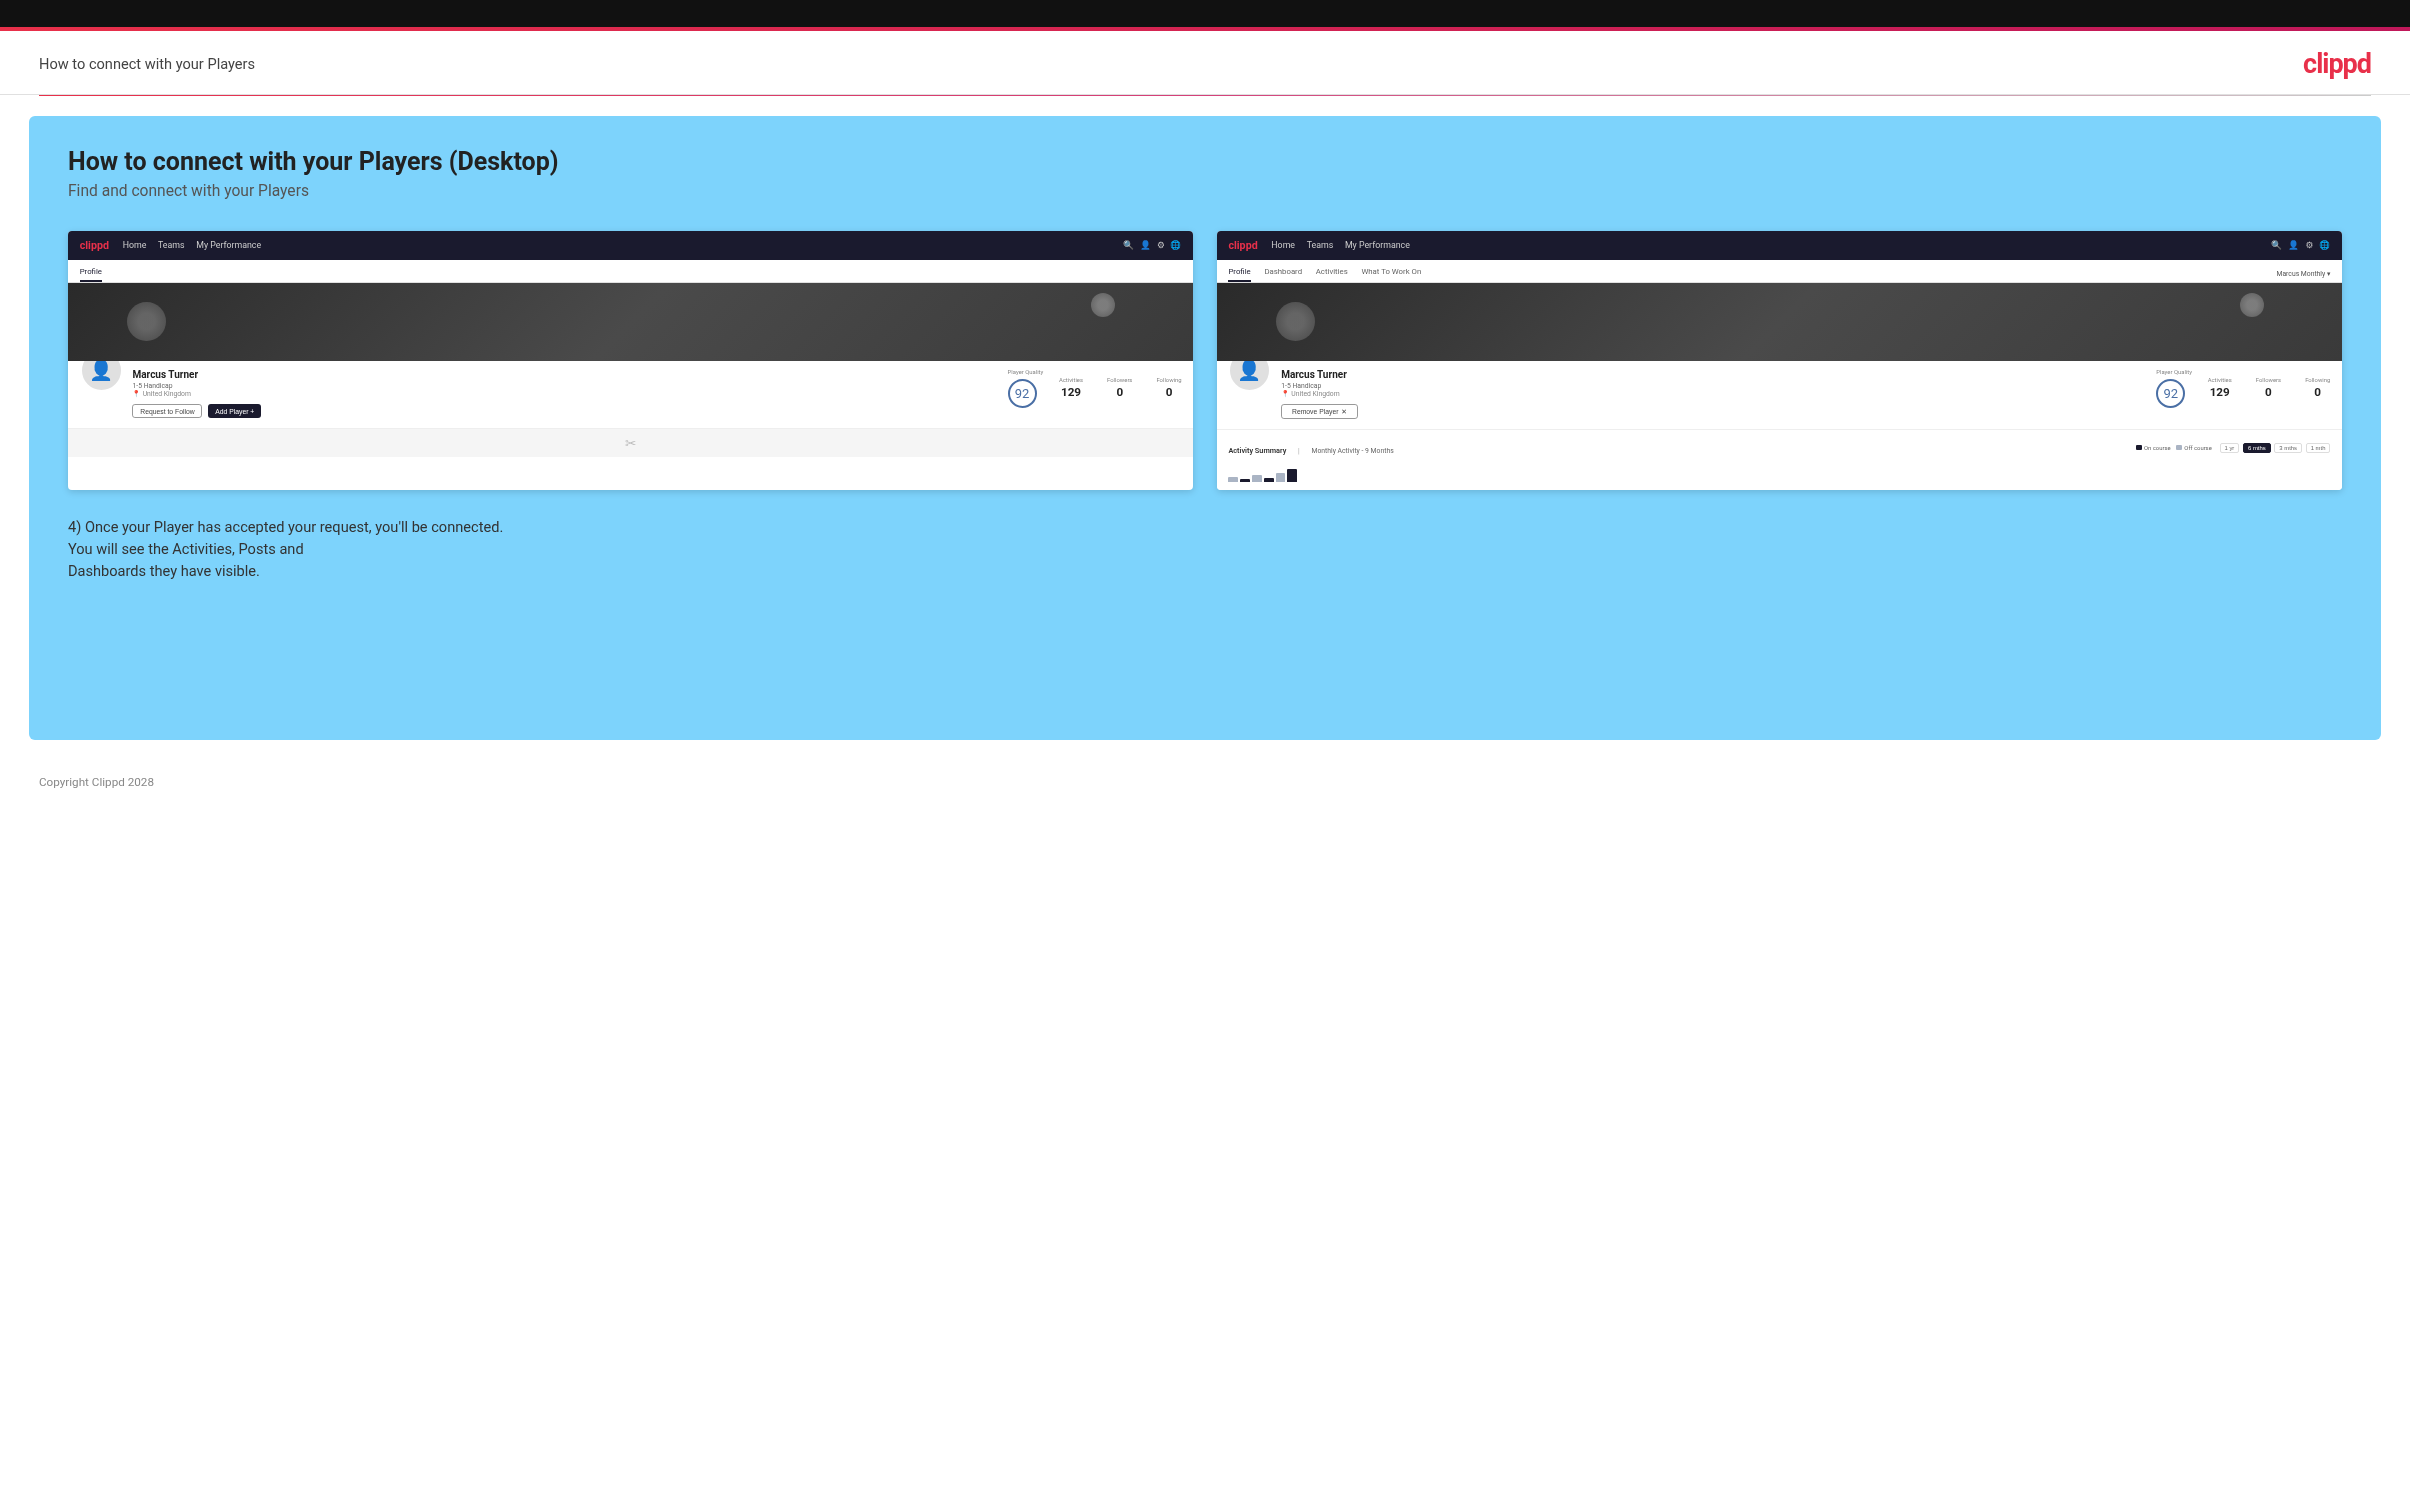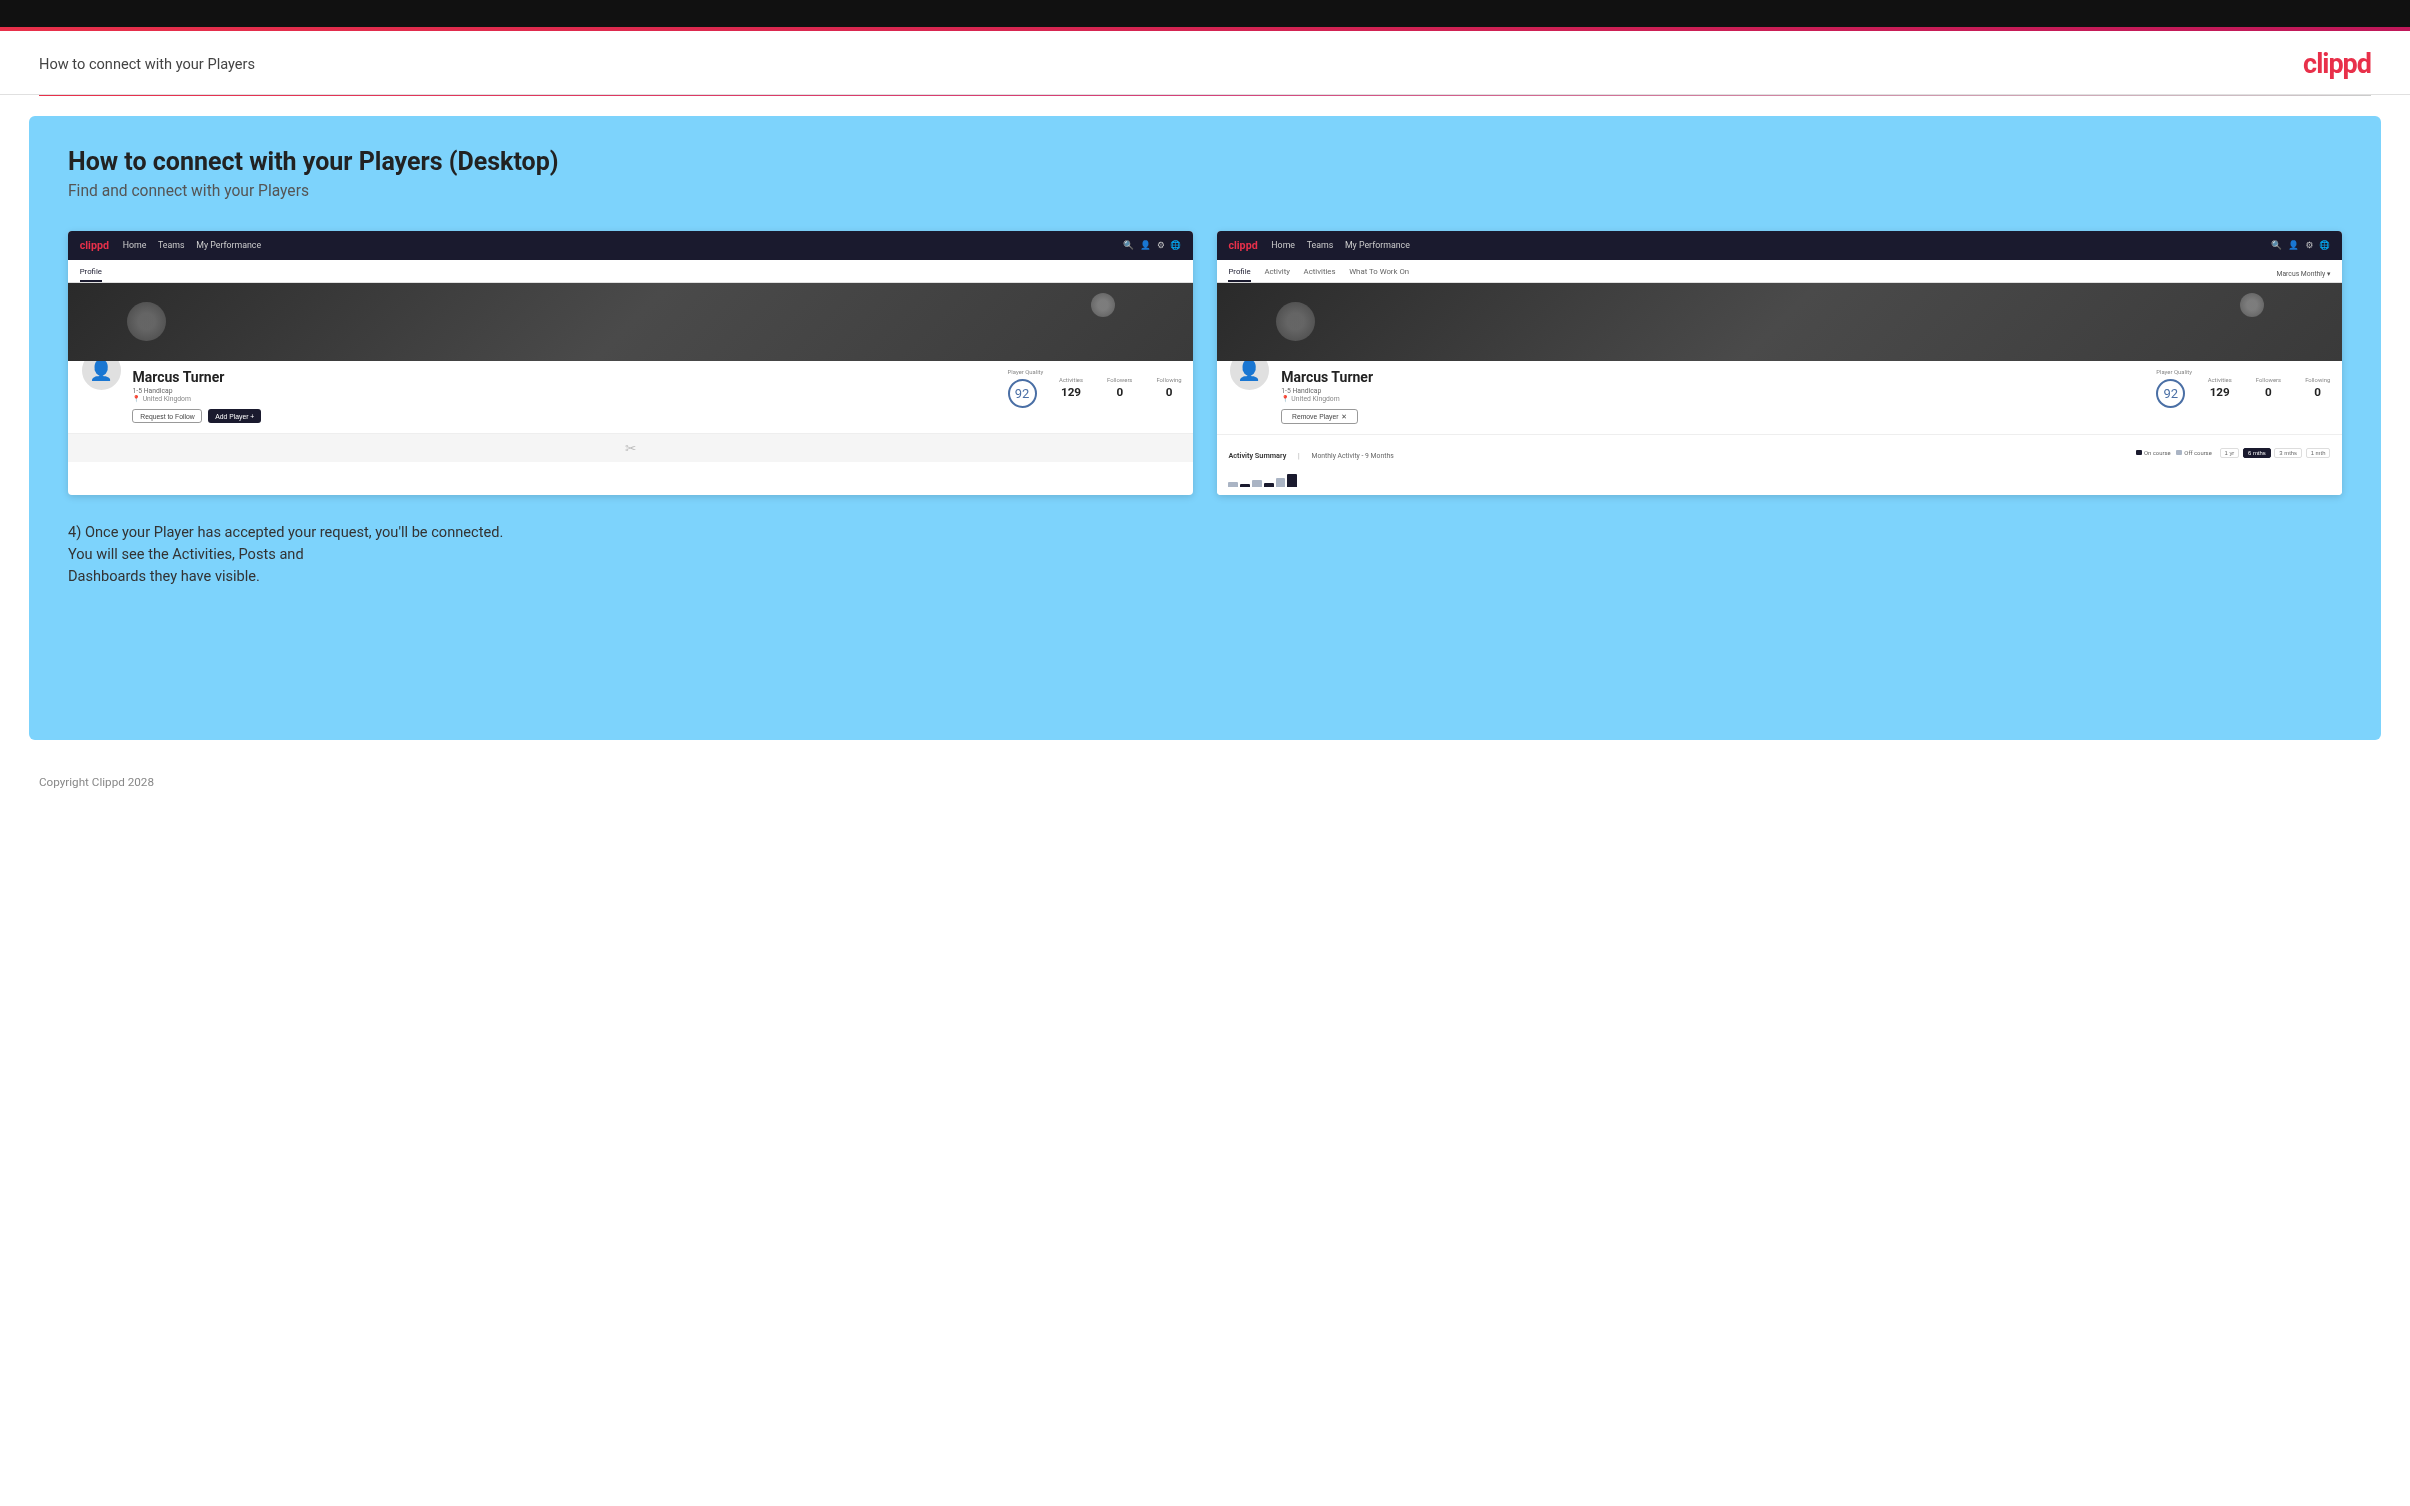--- a/index.html
+++ b/index.html
@@ -171,21 +171,21 @@
       margin-top: -19.5px;
     }
     .avatar-icon {
       font-size: 19.5px;
       color: #999;
     }
     .profile-details {
       flex: 1;
     }
     .player-name {
-      font-size: 14px;
+      font-size: 10px;
       font-weight: 700;
       color: #222;
       margin-bottom: 2px;
     }
     .player-handicap {
       font-size: 6.8px;
       color: #666;
     }
     .player-location {
       font-size: 6.8px;
@@ -482,21 +482,21 @@
           <span>🔍</span>
           <span>👤</span>
           <span>⚙</span>
           <span>🌐</span>
         </div>
       </div>
 
       <div class="app-tabs-extended">
         <div class="tabs-left">
           <div class="app-tab active">Profile</div>
-          <div class="app-tab">Activity</div>
+          <div class="app-tab">Dashboard</div>
           <div class="app-tab">Activities</div>
           <div class="app-tab">What To Work On</div>
         </div>
         <div class="tabs-right">Marcus Monthly ▾</div>
       </div>
 
       <div class="profile-banner"></div>
 
       <div class="profile-info">
         <div class="avatar-circle">

